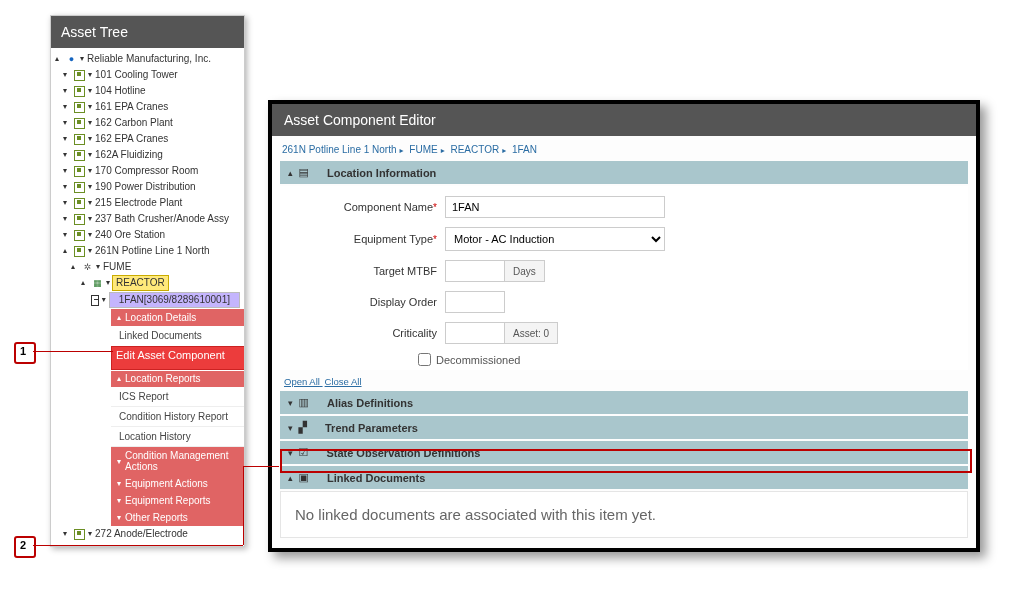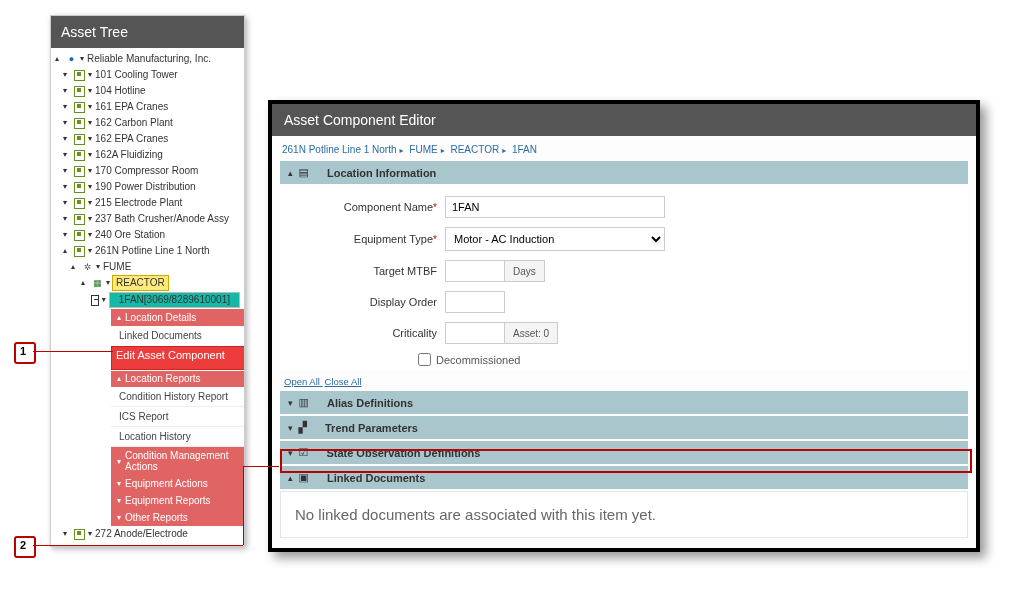--- a/index.html
+++ b/index.html
@@ -13,21 +13,21 @@
 .tree-row .ico { width: 11px; height: 11px; display: inline-flex; align-items: center; justify-content: center; font-size: 9px; }
 .ico-globe { color: #1565c0; }
 .ico-asset { border: 1px solid #6b8e23; width: 10px; height: 9px; position: relative; }
 .ico-asset::after { content:""; position:absolute; left:2px; top:1px; width:4px; height:4px; background:#6b8e23; }
 .ico-gear { color:#555; }
 .ico-comp { border:1px solid #333; width:10px; height:8px; position:relative; }
 .ico-comp::after { content:""; position:absolute; left:2px; top:3px; width:5px; height:1px; background:#333; }
 .tree-row .dd { font-size:8px; color:#333; cursor:pointer; }
 .tree-label { cursor: pointer; }
 .hl { background: #ffe97a; outline: 1px solid #c9ab00; padding: 0 3px; }
-.node-box { border:1px solid #bbb; padding:0 9px; background:#14b8a6; }
+.node-box { border:1px solid #bbb; padding:0 9px; background:#c4b5fd; }
 
 .ctx { margin-left: 20px; width: 148px; }
 .ctx-sec { background: #e06464; color: #fff; font-size: 10px; padding: 3px 6px; display:flex; align-items:center; gap:4px; cursor:pointer; }
 .ctx-sec .ctri { font-size: 8px; }
 .ctx-item { background: #fff; border-bottom: 1px solid #eee; font-size: 10px; padding: 4px 8px; color: #444; cursor:pointer; }
 .ctx-item.sel { background: #ec3c3c; color: #fff; outline: 1px solid #fff; border:1px solid #c22; }
 
 .editor-panel { position: absolute; left: 268px; top: 100px; width: 712px; border: 4px solid #000; background: #fff; box-shadow: 6px 6px 10px rgba(0,0,0,0.4); }
 .editor-header { background: #555; color: #fff; padding: 8px 12px; font-size: 14px; font-weight: 400; }
 .editor-body { padding: 6px 8px 10px 8px; background: #fdfdfd; }
@@ -171,22 +171,22 @@
       <div class="ctx-sec">
           <span class="ctri">▴</span>
           <span>Location Details</span>
         </div>
       <div class="ctx-item">Linked Documents</div>
       <div class="ctx-item sel">Edit Asset Component</div>
       <div class="ctx-sec">
           <span class="ctri">▴</span>
           <span>Location Reports</span>
         </div>
+      <div class="ctx-item">ICS Report</div>
       <div class="ctx-item">Condition History Report</div>
-      <div class="ctx-item">ICS Report</div>
       <div class="ctx-item">Location History</div>
       <div class="ctx-sec">
           <span class="ctri">▾</span>
           <span>Condition Management Actions</span>
         </div>
       <div class="ctx-sec">
           <span class="ctri">▾</span>
           <span>Equipment Actions</span>
         </div>
       <div class="ctx-sec">

